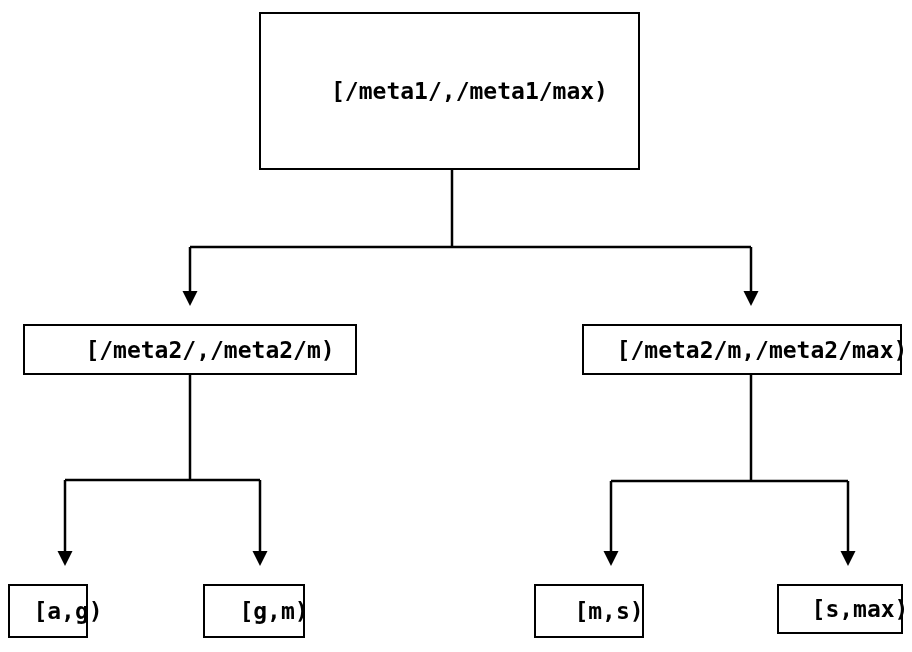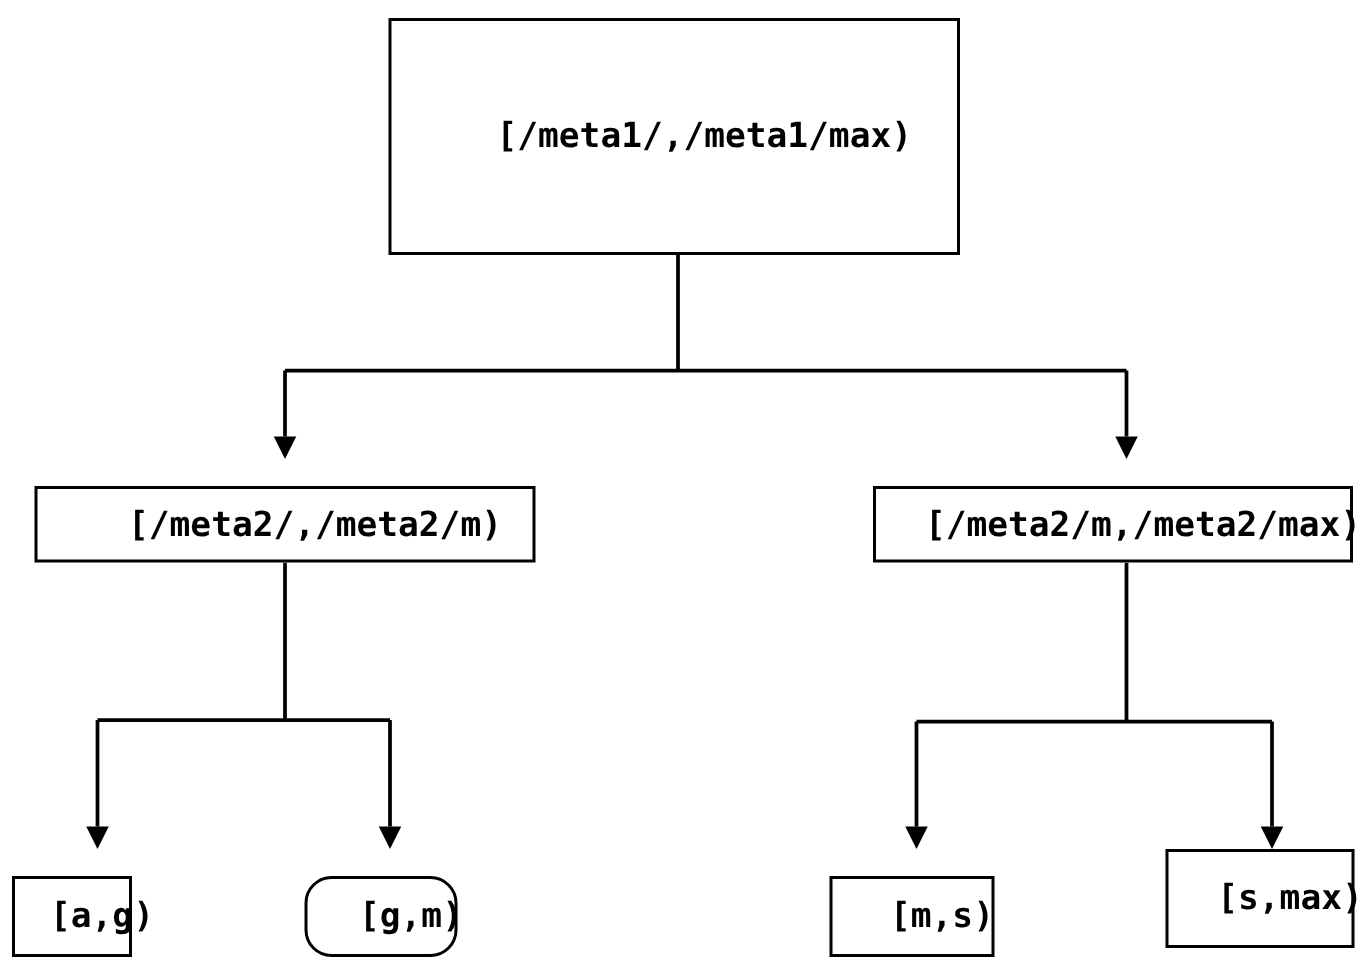--- a/index.html
+++ b/index.html
@@ -43,23 +43,23 @@
     font-size: 23px;
     font-weight: 700;
     color: #000000;
     white-space: nowrap;
     padding-left: 40px;
   }
   #node-root        { left: 259px; top: 12px;  width: 381px; height: 158px; }
   #node-meta2-left  { left: 23px;  top: 324px; width: 334px; height: 51px; }
   #node-meta2-right { left: 582px; top: 324px; width: 320px; height: 51px; }
   #node-leaf-a-g    { left: 8px;   top: 584px; width: 80px; height: 54px; }
-  #node-leaf-g-m    { left: 203px; top: 584px; width: 102px; height: 54px; border-radius: 18px; }
-  #node-leaf-m-s    { left: 553px; top: 584px; width: 110px; height: 54px; }
-  #node-leaf-s-max  { left: 777px; top: 566px; width: 126px; height: 66px; }
+  #node-leaf-g-m    { left: 203px; top: 584px; width: 102px; height: 54px; }
+  #node-leaf-m-s    { left: 534px; top: 584px; width: 110px; height: 54px; }
+  #node-leaf-s-max  { left: 777px; top: 584px; width: 126px; height: 50px; }
 </style>
 </head>
 <body>
 
 <div class="stage">
 
   <svg class="edges" viewBox="0 0 912 652" xmlns="http://www.w3.org/2000/svg">
 
     <path class="line" d="M452 170 V247"></path>
     <path class="line" d="M190 247 H751"></path>

